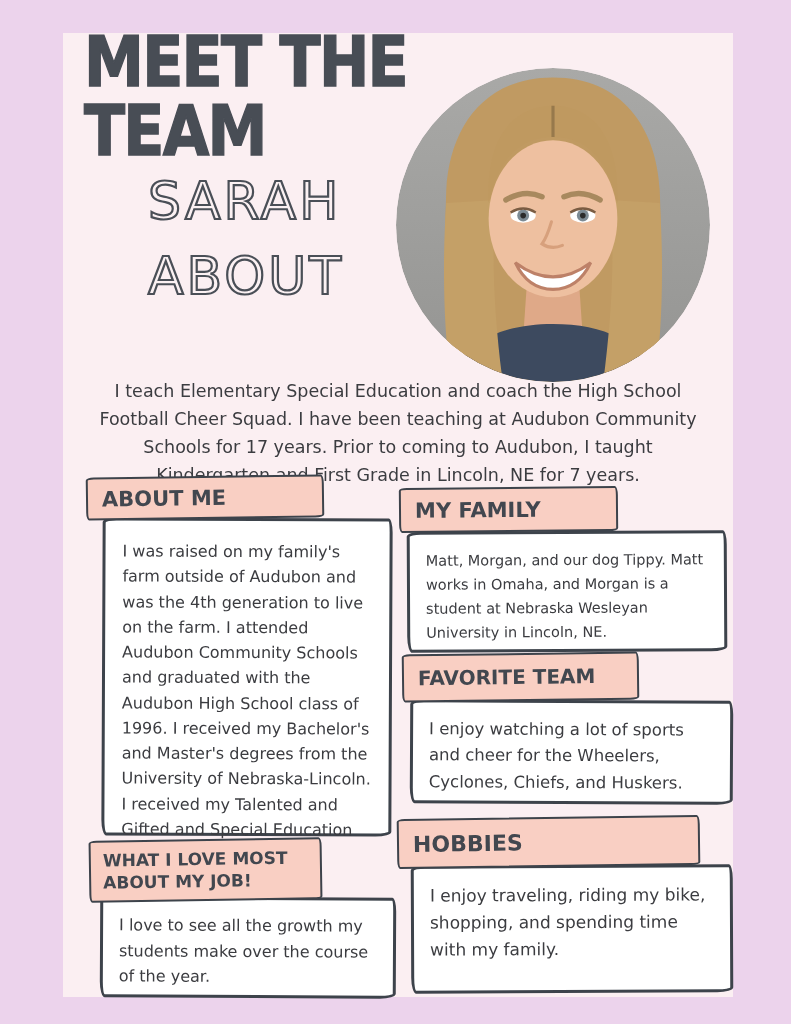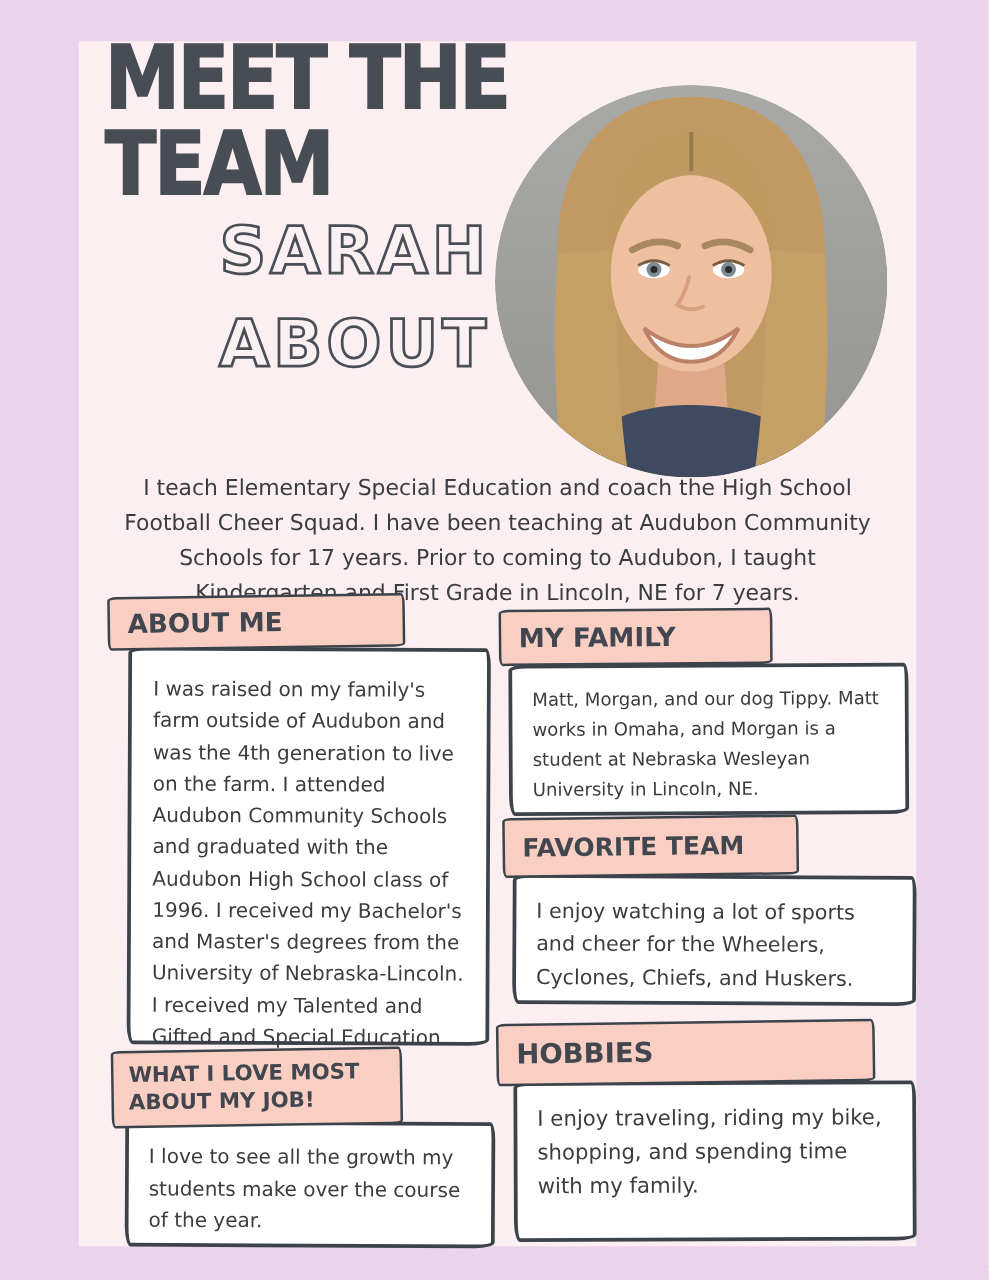--- a/index.html
+++ b/index.html
@@ -11,21 +11,21 @@
   body{font-family:"DejaVu Sans",sans-serif;background:#fff;}
   .poster{position:relative;width:791px;height:1024px;background:var(--frame);overflow:hidden;}
   .page{position:absolute;left:63px;top:33px;width:670px;height:964px;background:var(--page);}
   .abs{position:absolute;}
 
   
   .title{left:84px;top:28px;color:var(--title);font-weight:800;font-size:70px;line-height:69px;
          letter-spacing:-2px;transform:scaleX(.86);transform-origin:left top;
          -webkit-text-stroke:1.5px var(--title);}
   
-  .name{left:148px;top:164px;width:244px;text-align:right;font-weight:700;font-size:52px;line-height:75px;
+  .name{left:148px;top:164px;width:244px;font-weight:400;font-size:52px;line-height:75px;
         letter-spacing:3px;color:rgba(253,246,248,.25);-webkit-text-stroke:2.2px #4a4f57;}
 
   
   .photo{left:396px;top:68px;width:314px;height:314px;border-radius:50%;overflow:hidden;}
   .photo svg{display:block;width:100%;height:100%;}
 
   
   .intro{left:86px;top:377px;width:624px;text-align:center;color:var(--body-text);
          font-size:17.5px;line-height:28px;}
 

